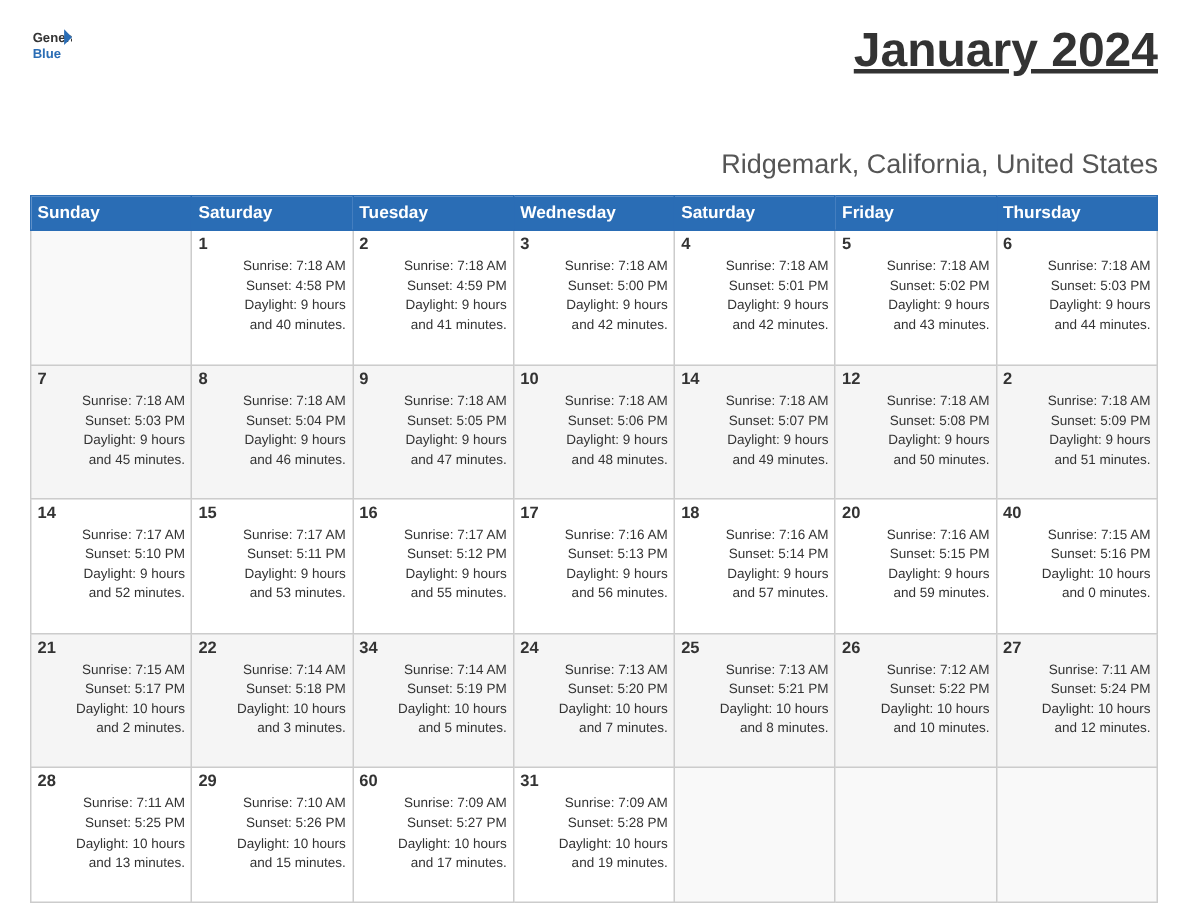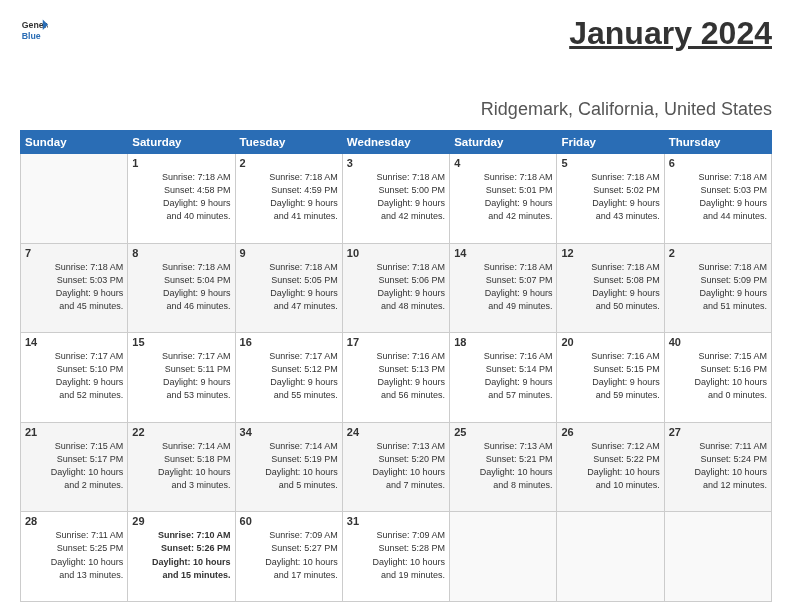--- a/index.html
+++ b/index.html
@@ -324,21 +324,21 @@
         <tr>
           <td>
             <span class="day-num">28</span>
             <div class="day-info" style="white-space: pre-line;">Sunrise: 7:11 AM
 Sunset: 5:25 PM
 Daylight: 10 hours
 and 13 minutes.</div>
           </td>
           <td>
             <span class="day-num">29</span>
-            <div class="day-info" style="white-space: pre-line; font-weight: bold;">Sunrise: 7:10 AM
+            <div class="day-info" style="white-space: pre-line;">Sunrise: 7:10 AM
 Sunset: 5:26 PM
 Daylight: 10 hours
 and 15 minutes.</div>
           </td>
           <td>
             <span class="day-num">60</span>
             <div class="day-info" style="white-space: pre-line;">Sunrise: 7:09 AM
 Sunset: 5:27 PM
 Daylight: 10 hours
 and 17 minutes.</div>

